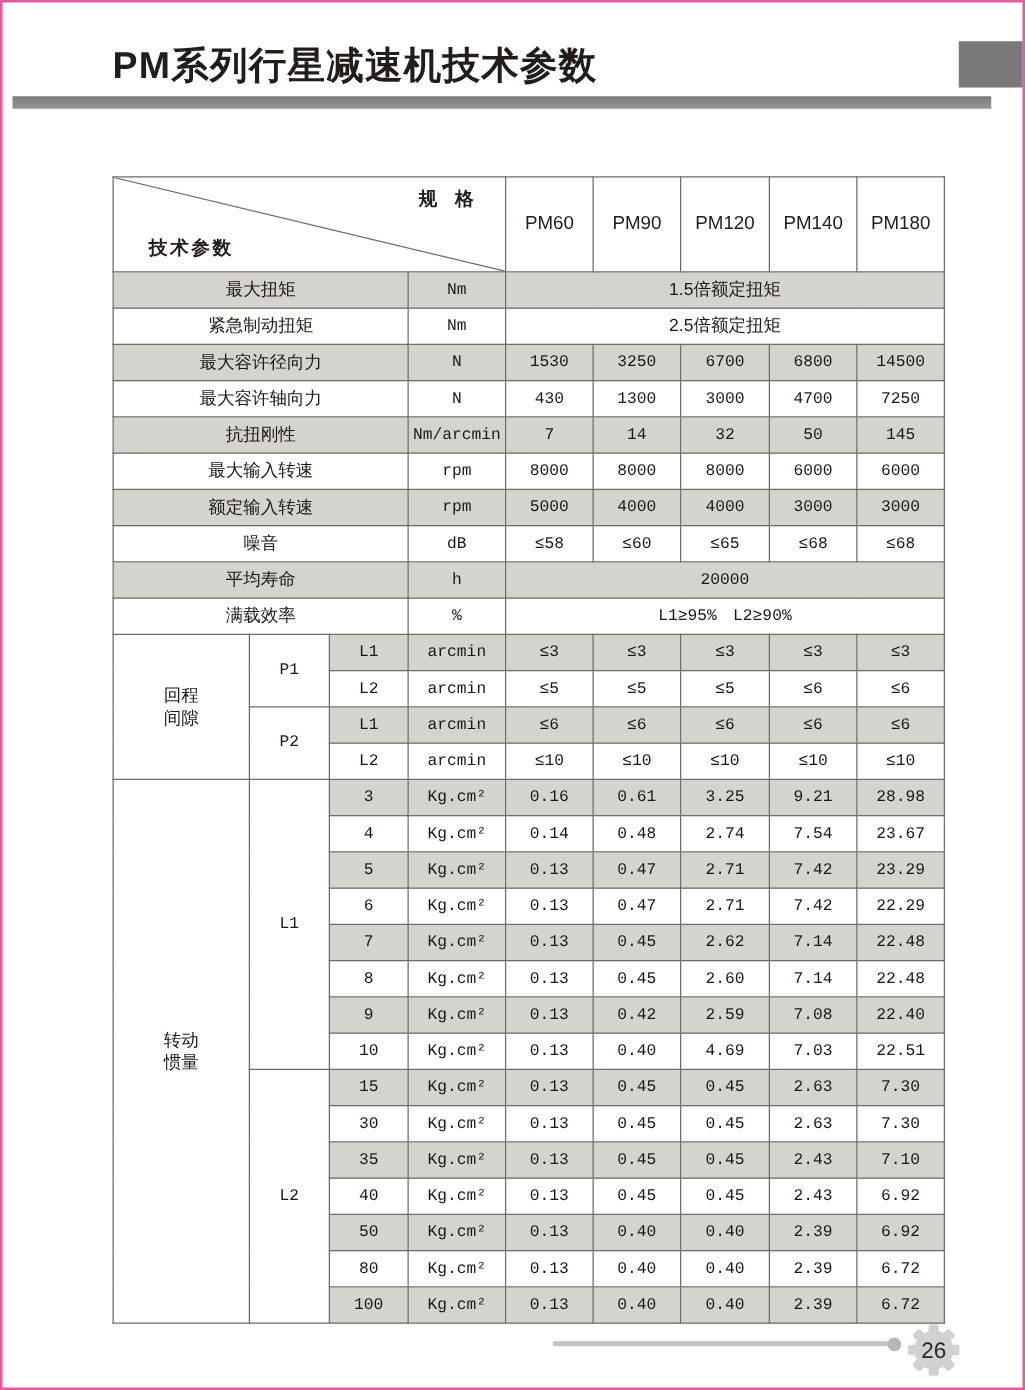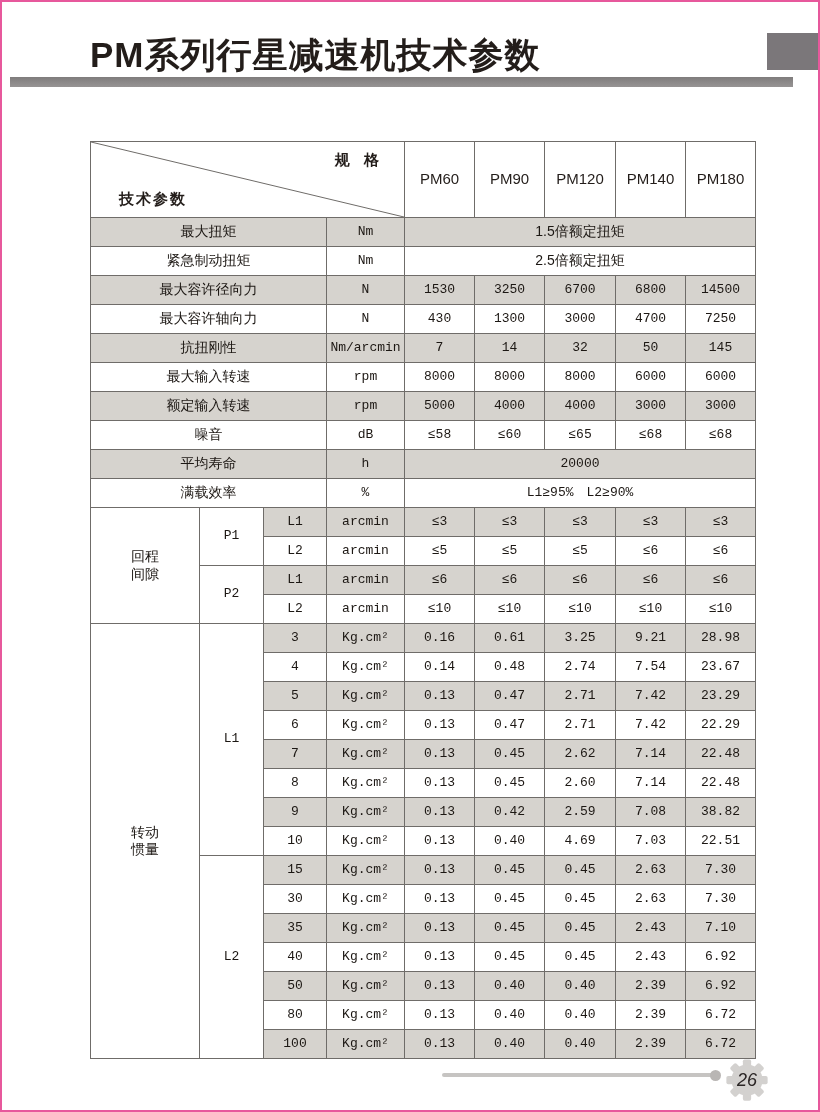--- a/index.html
+++ b/index.html
@@ -1,19 +1,19 @@
 <!DOCTYPE html>
 <html><head>
 <meta charset="utf-8">
 <style>
   html,body{margin:0;padding:0;background:#fff;}
   .page{position:relative;width:820px;height:1112px;box-sizing:border-box;
         border:2px solid #e7589c;background:#ffffff;overflow:hidden;
         font-family:"Liberation Sans","DejaVu Sans",sans-serif;color:#1c1713;}
-  .title{position:absolute;left:88px;top:30px;font-size:35px;font-weight:bold;
+  .title{position:absolute;left:88px;top:30px;font-size:30px;font-weight:bold;
          letter-spacing:1px;color:#231d1a;white-space:nowrap;}
   .corner-block{position:absolute;left:765px;top:31px;width:53px;height:37px;background:#7b777a;}
   .title-bar{position:absolute;left:8px;top:75px;width:783px;height:10px;
              background:linear-gradient(#7f7c7c,#979494);}
   table.spec{position:absolute;left:88px;top:139px;width:665px;border-collapse:collapse;
              table-layout:fixed;border-radius:27px;}
   table.spec td, table.spec th{border:1px solid #6f6c69;padding:0;margin:0;height:28px;
              text-align:center;vertical-align:middle;font-weight:normal;
              font-size:14px;white-space:pre-line;line-height:1.25;}
   table.spec .hdr{height:55px;background:#fff;font-size:15px;color:#231d1a;}
@@ -23,21 +23,21 @@
   .diag svg{position:absolute;left:0;top:0;width:100%;height:100%;display:block;}
   .diag .tr-label{position:absolute;top:9px;right:20px;font-weight:bold;font-size:15px;letter-spacing:5px;}
   .diag .bl-label{position:absolute;bottom:8px;left:28px;font-weight:bold;font-size:15px;letter-spacing:2px;text-align:right;}
   .footer-line{position:absolute;left:440px;top:1071px;width:272px;height:4px;
                background:#c6c4c2;border-radius:2px;}
   .footer-dot{position:absolute;left:708px;top:1068px;width:11px;height:11px;border-radius:50%;
               background:#b9b6b4;}
   .page-gear{position:absolute;left:723px;top:1056px;width:44px;height:44px;}
   .page-num{position:absolute;left:723px;top:1056px;width:44px;height:44px;display:flex;
             align-items:center;justify-content:center;font-size:18px;color:#2b2626;
-            font-family:"Liberation Sans",sans-serif;font-style:italic;}
+            font-family:"Liberation Sans",sans-serif;}
 </style>
 </head>
 <body>
 
 <div class="page">
 
   <div class="title">PM系列行星减速机技术参数</div>
   <div class="corner-block"></div>
   <div class="title-bar"></div>
 
@@ -241,21 +241,21 @@
           <td class="n">7.14</td>
           <td class="n">22.48</td>
         </tr>
         <tr>
           <td class="g n">9</td>
           <td class="g u">Kg.cm²</td>
           <td class="g n">0.13</td>
           <td class="g n">0.42</td>
           <td class="g n">2.59</td>
           <td class="g n">7.08</td>
-          <td class="g n">38.82</td>
+          <td class="g n">22.40</td>
         </tr>
         <tr>
           <td class="n">10</td>
           <td class="u">Kg.cm²</td>
           <td class="n">0.13</td>
           <td class="n">0.40</td>
           <td class="n">4.69</td>
           <td class="n">7.03</td>
           <td class="n">22.51</td>
         </tr>

